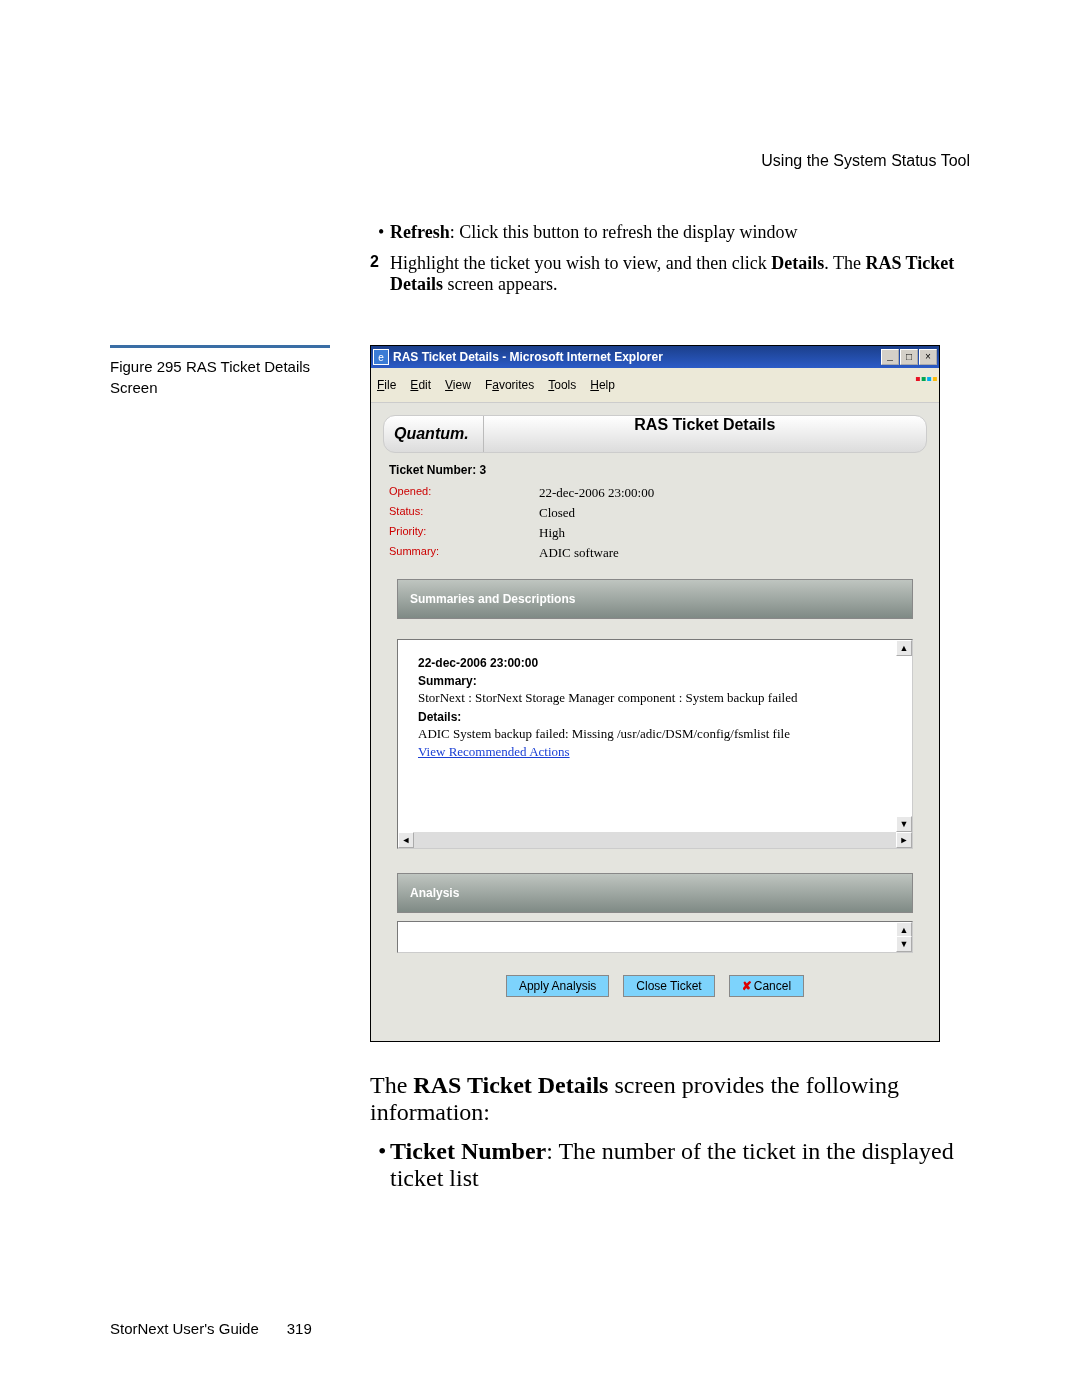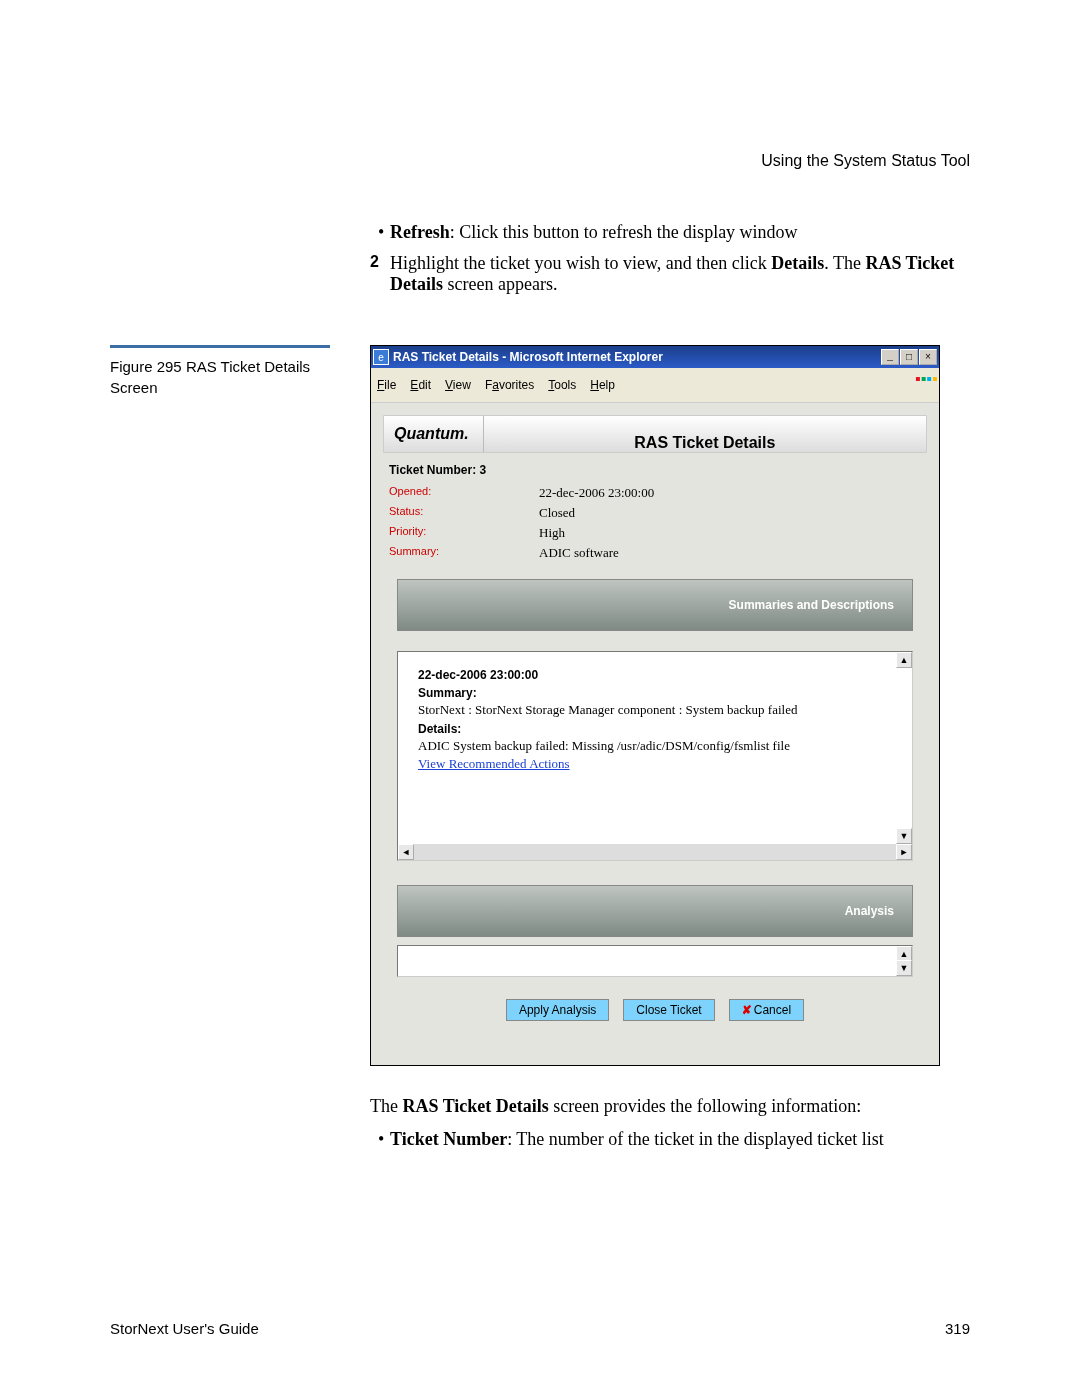--- a/index.html
+++ b/index.html
@@ -129,25 +129,25 @@
   }
   .win-logo span:nth-child(1){color:#e81123;}
   .win-logo span:nth-child(2){color:#00a650;}
   .win-logo span:nth-child(3){color:#00adef;}
   .win-logo span:nth-child(4){color:#fbbc09;}
   .content-area {
     padding: 12px;
   }
   .header-bar {
     display: flex;
-    align-items: flex-end;
+    align-items: flex-start;
     height: 38px;
     background: linear-gradient(#fff,#dcdcdc);
     border: 1px solid #ccc;
-    border-radius: 1px;
+    border-radius: 12px;
   }
   .brand {
     font-family: Arial, sans-serif;
     font-weight: bold;
     font-style: italic;
     font-size: 16px;
     padding: 0 14px 0 10px;
     border-right: 1px solid #bbb;
     height: 100%;
     display: flex;
@@ -171,22 +171,22 @@
     color: #000;
   }
   .info-row { display: flex; margin-bottom: 4px; }
   .info-label { width: 150px; color: #cc0000; font-family: Arial, sans-serif; font-size: 11px; }
   .info-val { font-family: 'Book Antiqua', Palatino, serif; font-size: 13px; }
   .section-bar {
     background: linear-gradient(#bfc5c0, #7f8a85);
     color: #fff;
     font-weight: bold;
     font-size: 12px;
-    text-align: right;
-    padding: 18px;
+    text-align: left;
+    padding: 12px;
     font-family: Arial, sans-serif;
     margin: 0 14px;
     border: 1px solid #888;
   }
   .scroll-panel {
     margin: 20px 14px 0 14px;
     background: #fff;
     border: 1px inset #ccc;
     position: relative;
     height: 210px;
@@ -236,31 +236,30 @@
     border: 1px solid #888;
     font-size: 12px;
     padding: 3px 12px;
     font-family: Arial, sans-serif;
     cursor: pointer;
   }
   .btn .x { color: #d00; font-weight: bold; margin-right: 2px;}
   .after-text {
     margin-top: 30px;
     margin-left: 260px;
-    font-size: 18px;
+    font-size: 24px;
     font-family: 'Book Antiqua', Palatino, serif;
   }
   .after-text p { margin-bottom: 12px; }
   .footer {
     position: absolute;
     bottom: 60px;
     left: 110px;
     right: 110px;
     display: flex;
-    justify-content: space-between;
     font-family: Arial, sans-serif;
     font-size: 15px;
     gap: 28px;
   }
 </style>
 </head>
 <body>
 
 <div class="page">
   <div class="header">

